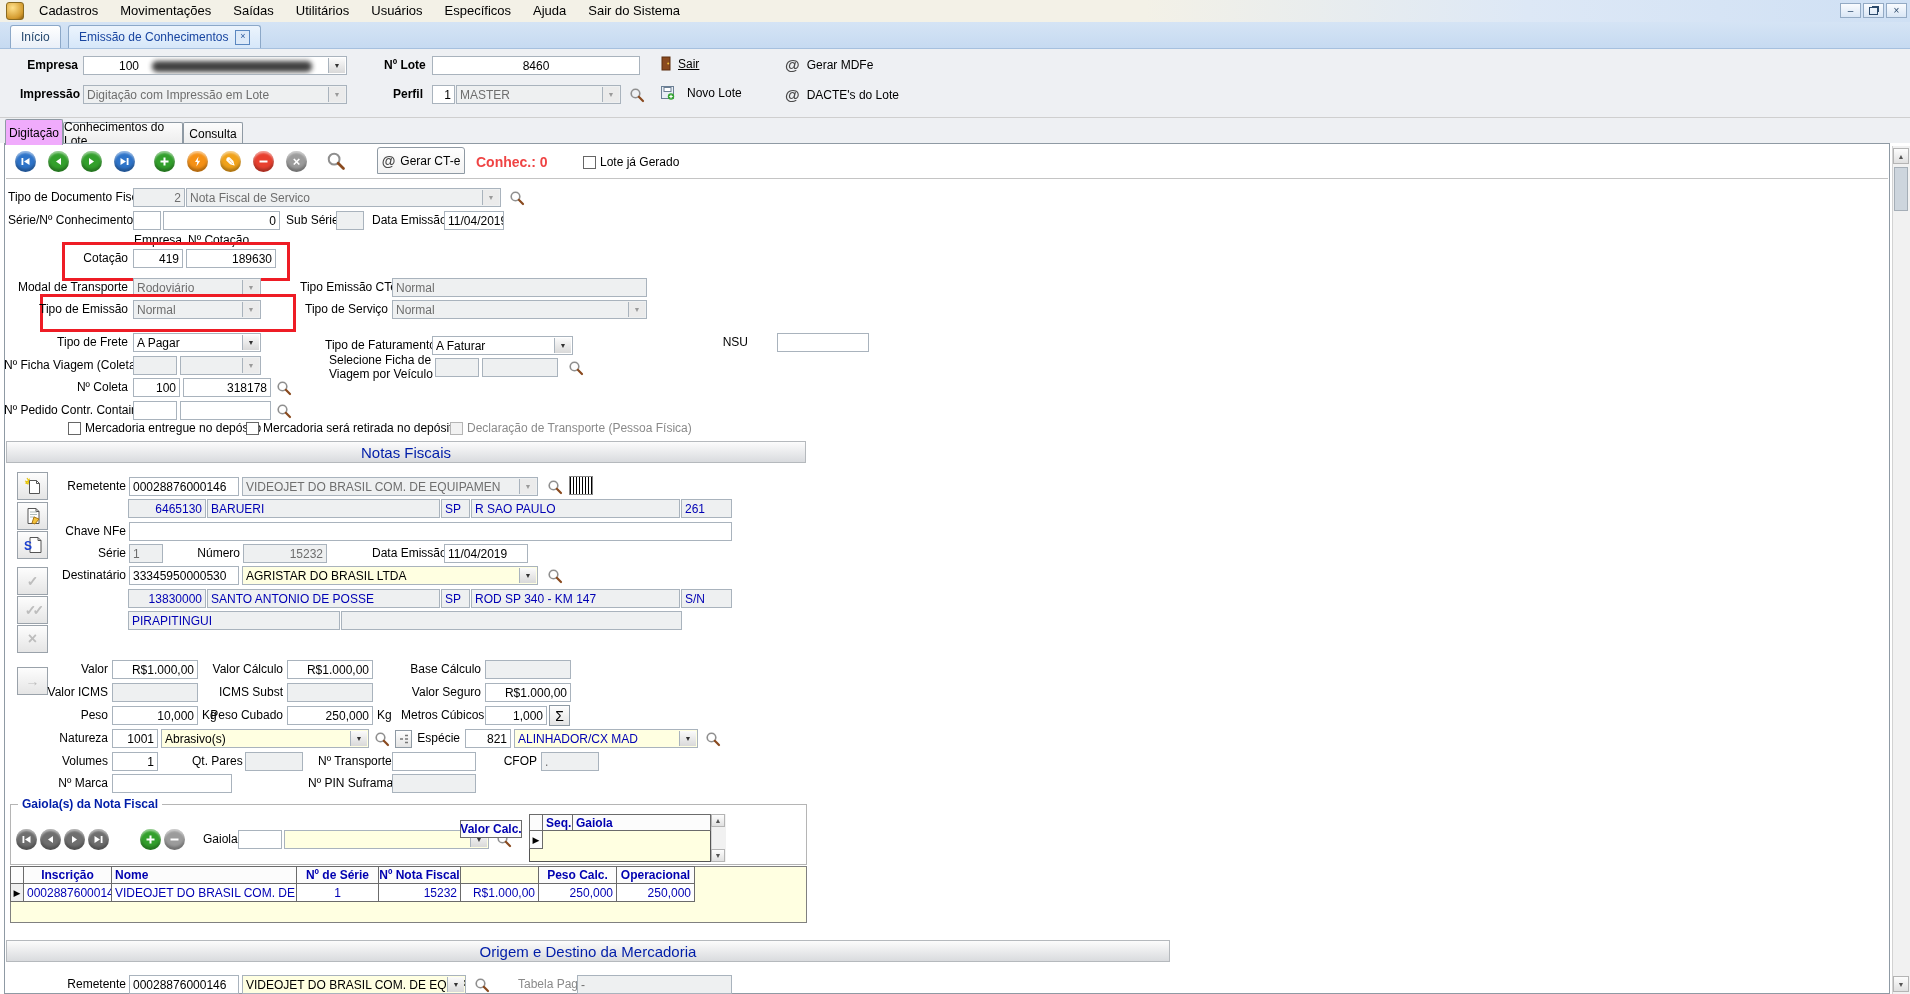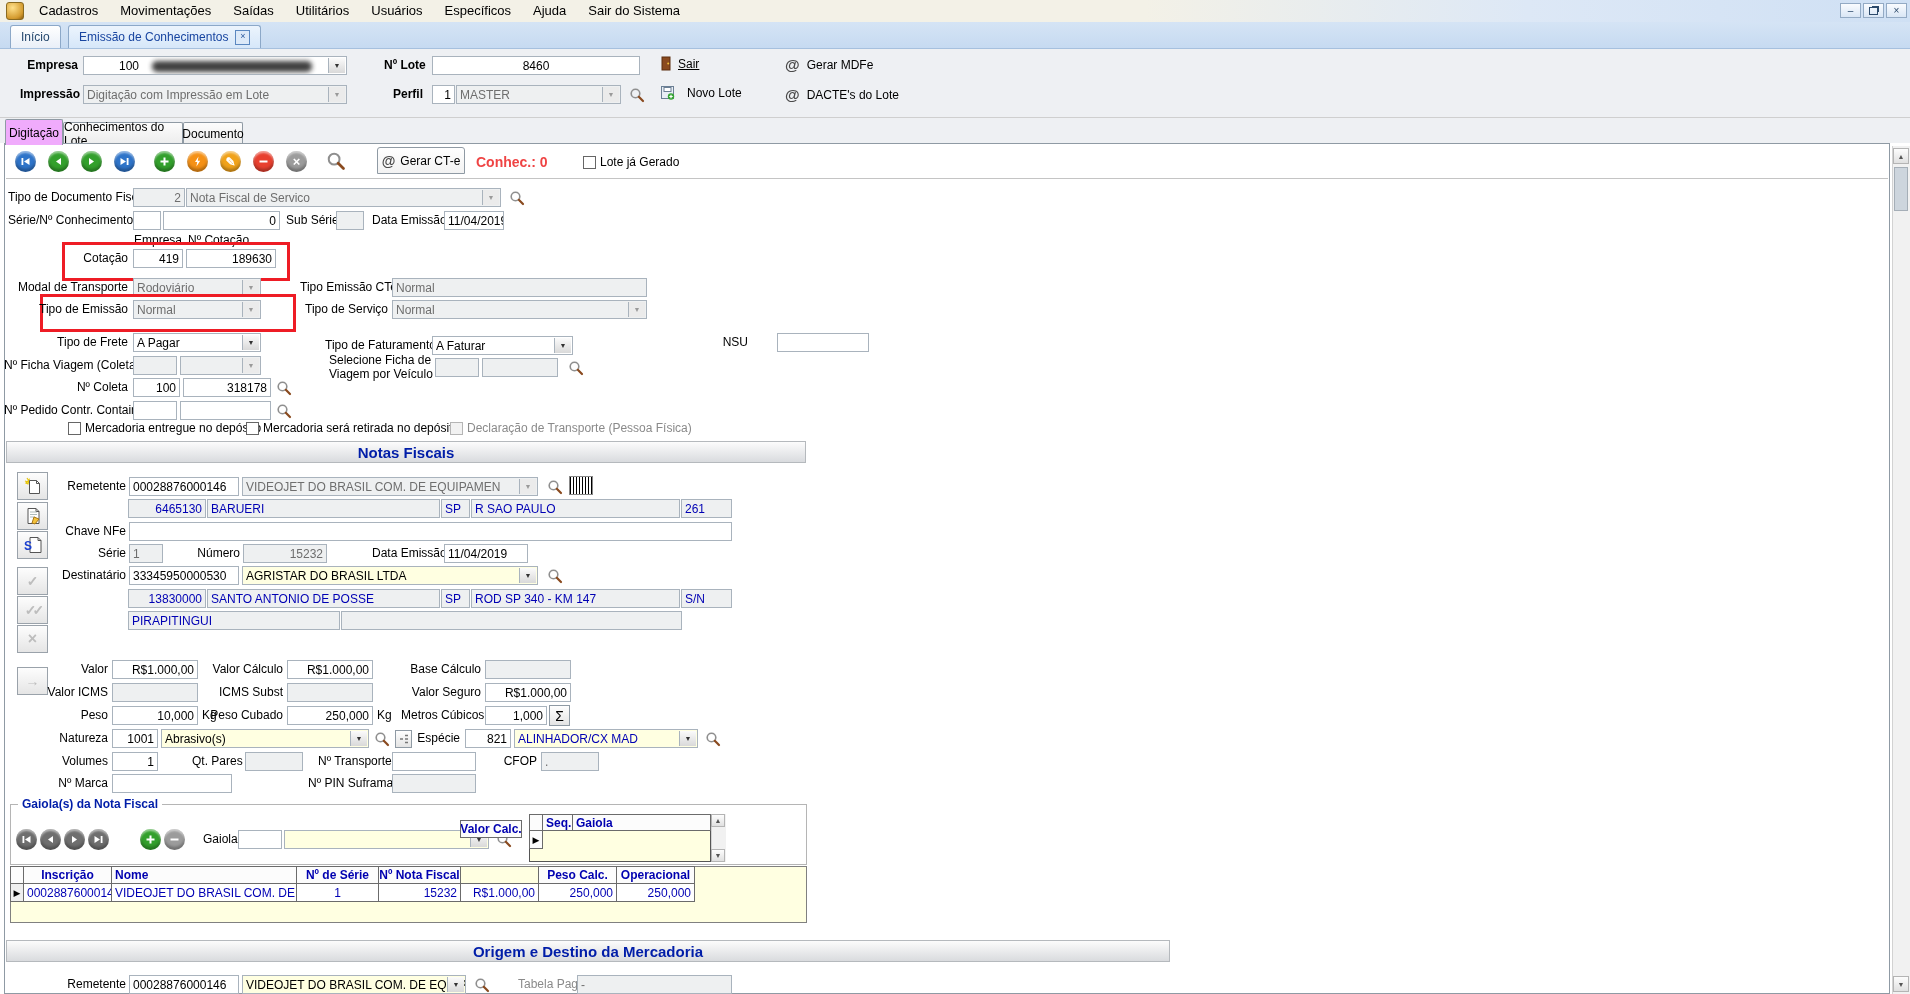--- a/index.html
+++ b/index.html
@@ -32,21 +32,21 @@
   .arw.dd{background:#ebebeb;color:#9a9a9a}
   .mag{position:absolute;width:16px;height:16px}
   .circ{position:absolute;width:21px;height:21px;border-radius:50%;display:flex;align-items:center;
     justify-content:center;color:#fff;font-weight:bold;
     box-shadow:inset 0 -3px 3px rgba(0,0,0,.28),inset 0 2px 2px rgba(255,255,255,.5)}
   .c-blue{background:#2f74c9}.c-green{background:#33a02c}.c-orange{background:#f59116}
   .c-yellow{background:#f0a21a}.c-red{background:#e8402f}.c-gray{background:#9c9c9c}.c-dark{background:#6f6f6f}
   .redbox{position:absolute;border:3px solid #ee1c25;pointer-events:none}
   .secbar{position:absolute;height:22px;background:linear-gradient(#fcfcfc,#d9dbde);
     border:1px solid #b5b9bd;box-sizing:border-box;display:flex;align-items:center;justify-content:center;
-    color:#001da8;font-weight:bold;font-size:15px}
+    color:#001da8;font-weight:normal;font-size:15px}
   .sbtn{position:absolute;background:linear-gradient(#fefefe,#e4e4e4);border:1px solid #8f9aa4;
     box-sizing:border-box;display:flex;align-items:center;justify-content:center;gap:5px;font-size:12px}
   .cb{position:absolute;width:13px;height:13px;background:#fff;border:1px solid #666;box-sizing:border-box}
   .cb.dd{border-color:#b5b5b5;background:#f2f2f2}
   .side{position:absolute;left:17px;width:31px;height:28px;background:linear-gradient(#fdfdfd,#e5e5e5);
     border:1px solid #9aa2aa;box-sizing:border-box;display:flex;align-items:center;justify-content:center;
     color:#bdbdbd;font-size:14px;font-weight:bold}
   .cell{position:absolute;border:1px solid #6b6b6b;box-sizing:border-box;display:flex;align-items:center;
     padding:0 3px;font-size:12px;white-space:nowrap;overflow:hidden;background:#fcfcfc}
   .hdrtxt{color:#0000b0;font-weight:bold}
@@ -169,21 +169,21 @@
   </div>
 
   <div style="position:absolute;left:0;top:118px;width:1910px;height:25px;background:#eef0f3"></div>
   <div style="position:absolute;left:5px;top:119px;width:56px;height:25px;border:1px solid #8f9aa4;border-bottom:none;border-radius:2px 2px 0 0;background:#f0abfc;display:flex;align-items:center;justify-content:center;z-index:3">
       <span>Digitação</span>
     </div>
   <div style="position:absolute;left:63px;top:122px;width:118px;height:22px;border:1px solid #8f9aa4;border-bottom:none;border-radius:2px 2px 0 0;background:linear-gradient(#fcfcfc,#ececec);display:flex;align-items:center;justify-content:center">
       <span>Conhecimentos do Lote</span>
     </div>
   <div style="position:absolute;left:183px;top:122px;width:58px;height:22px;border:1px solid #8f9aa4;border-bottom:none;border-radius:2px 2px 0 0;background:linear-gradient(#fcfcfc,#ececec);display:flex;align-items:center;justify-content:center">
-      <span>Documento</span>
+      <span>Consulta</span>
     </div>
 
   <div style="position:absolute;left:4px;top:143px;width:1886px;height:851px;background:#fff;border:1px solid #8f9aa4;box-sizing:border-box"></div>
 
   <div style="position:absolute;left:6px;top:145px;width:1882px;height:33px;background:#fff;border-bottom:1px solid #c4c4c4"></div>
   <div class="circ c-blue" style="left:15px;top:151px">
       <svg width="11" height="11" viewBox="0 0 11 11" fill="#fff">
         <rect x="1.5" y="2" width="1.8" height="7"></rect>
         <path d="M9.5 2L4 5.5l5.5 3.5z"></path>
       </svg>

